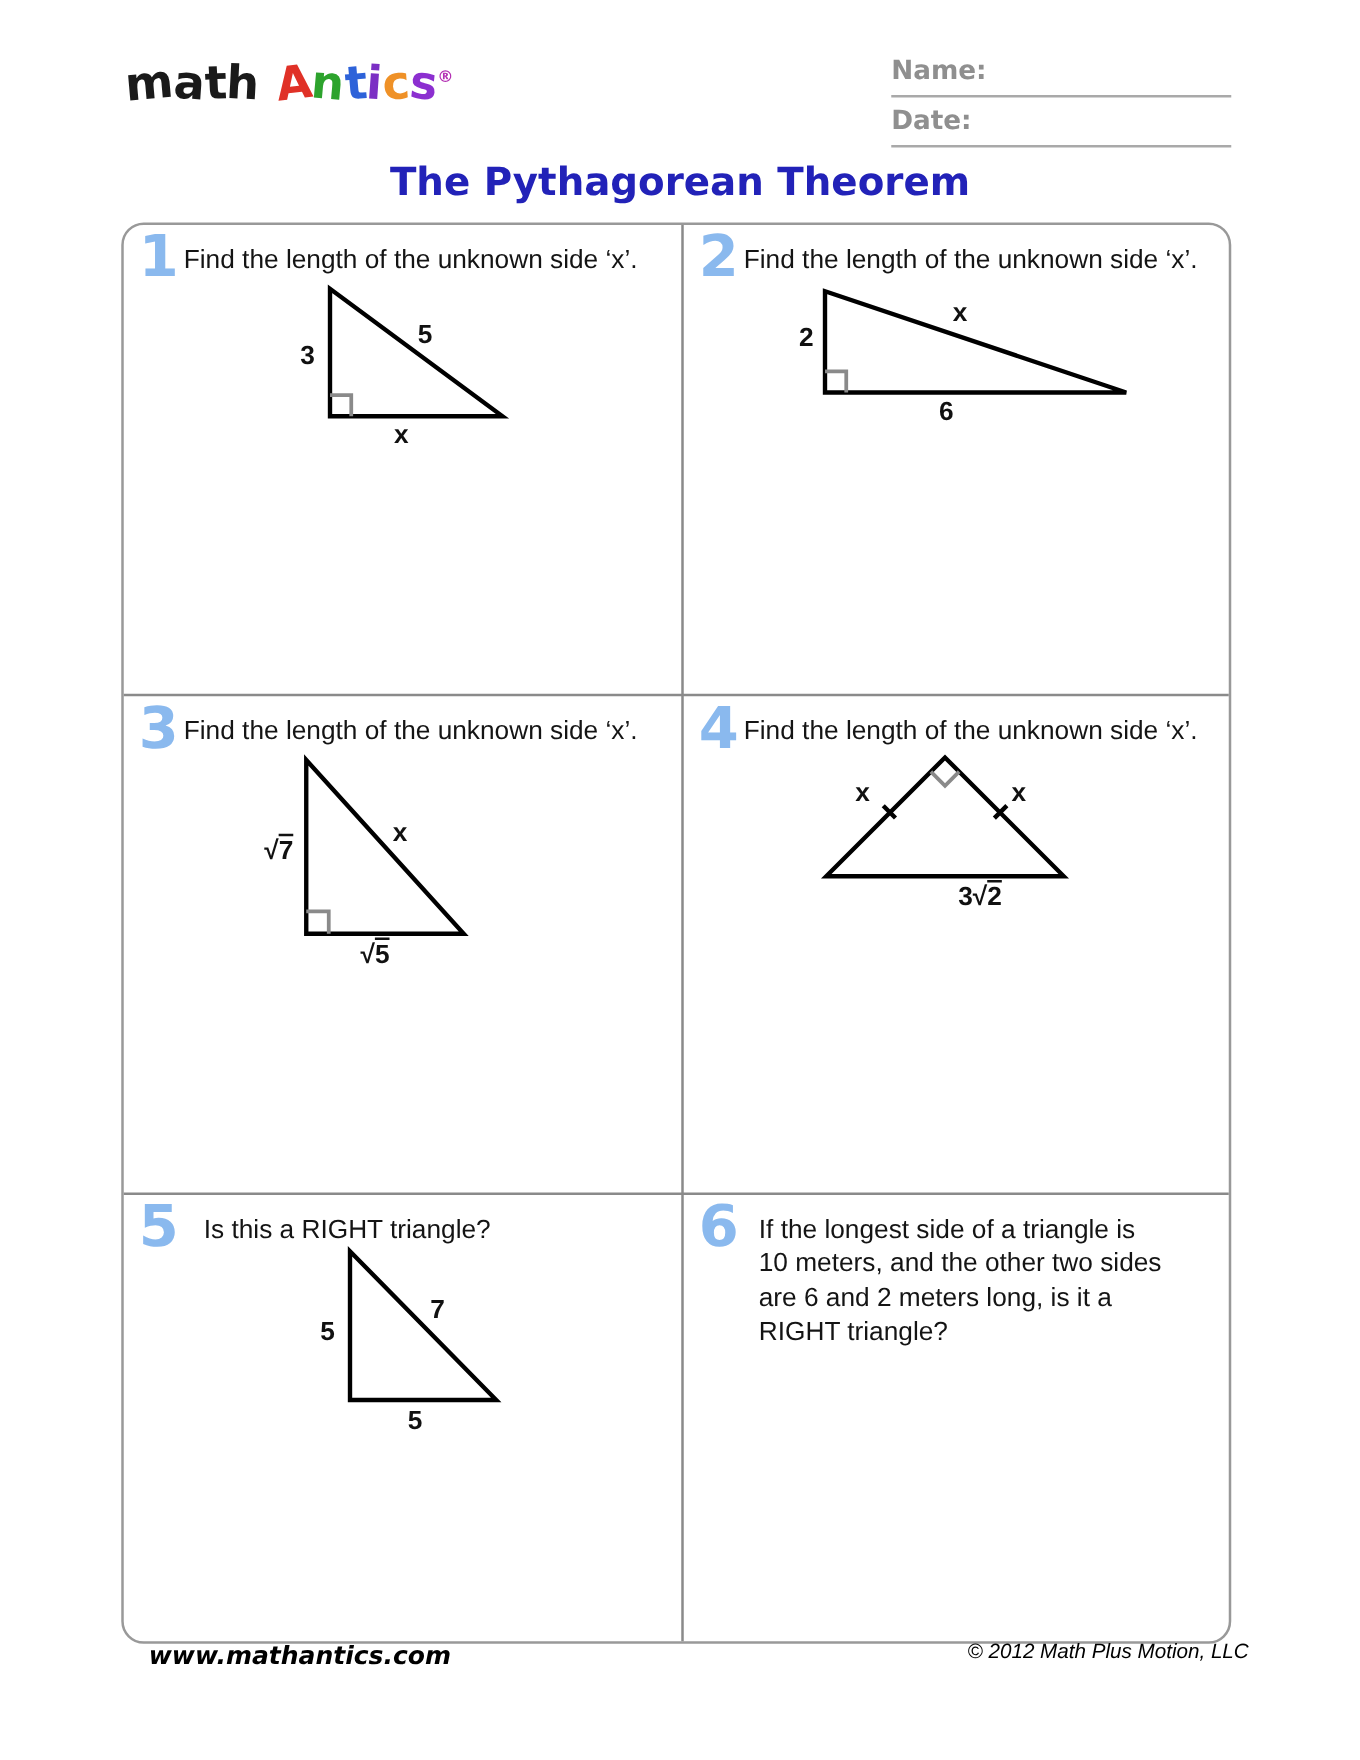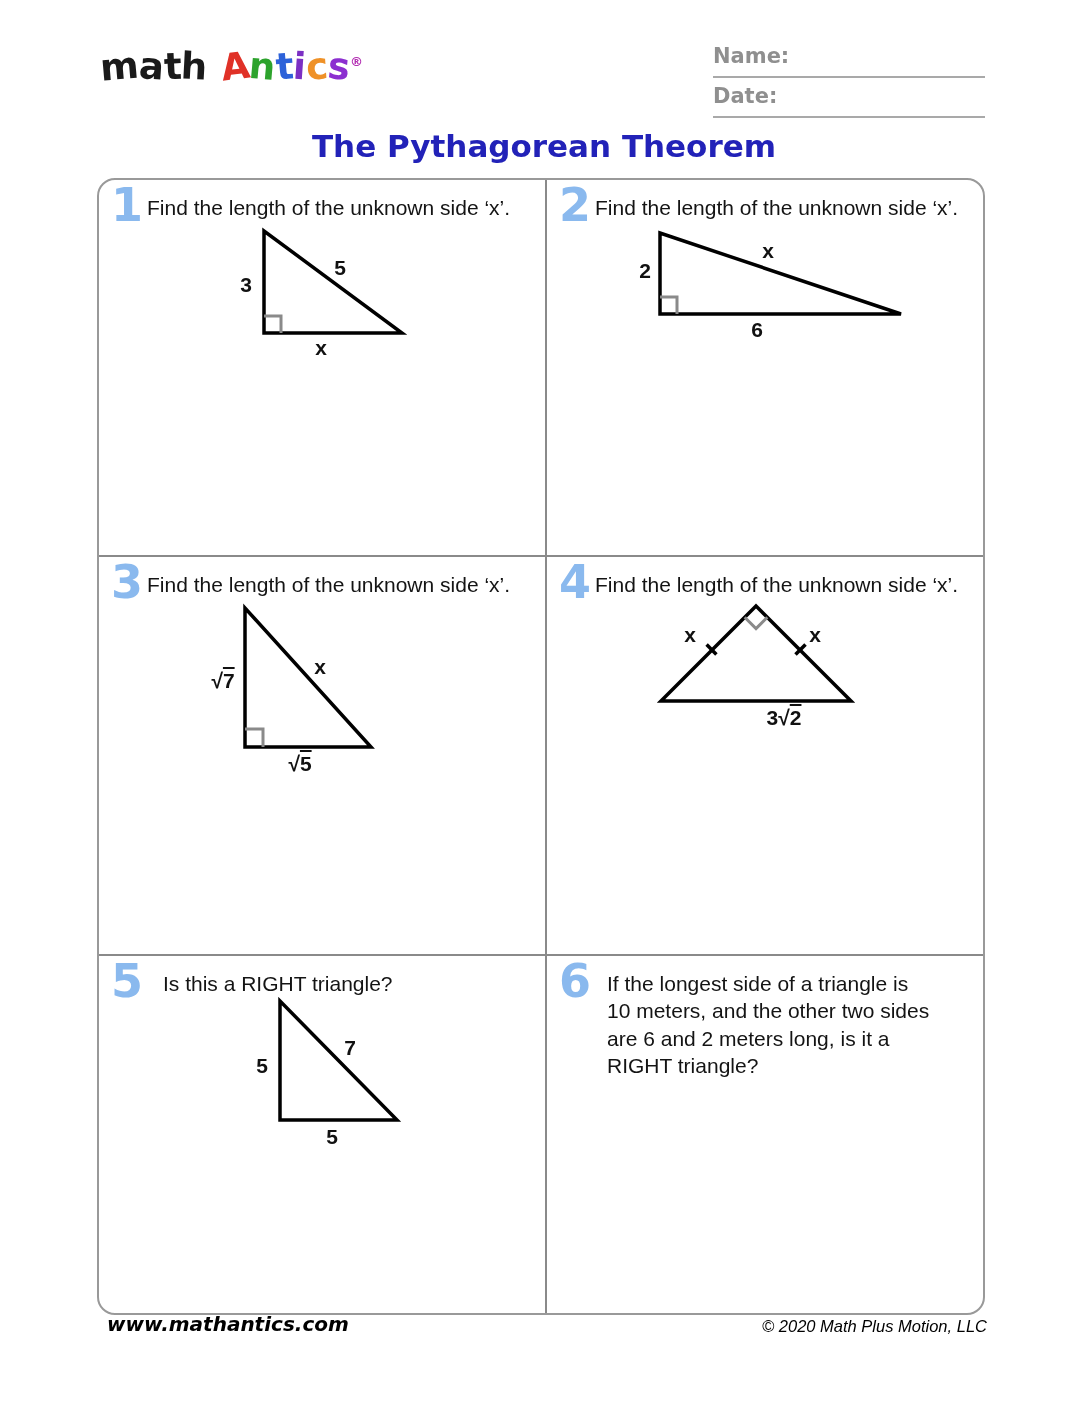--- a/index.html
+++ b/index.html
@@ -63,22 +63,22 @@
   .fig { position:absolute; left:0; top:0; }
   .tri { stroke:#000; stroke-width:3.5; fill:none; stroke-linejoin:miter; }
   .ra  { stroke:#8a8a8a; stroke-width:3; fill:none; }
   .tick{ stroke:#000; stroke-width:3.5; }
 
   .slabel { position:absolute; transform:translate(-50%,-50%);
             font-size:21px; font-weight:600; color:#111; white-space:nowrap; }
   .rad { text-decoration:overline; }
 
   
-  .footer { position:absolute; left:107px; top:1312px; width:880px;
-            display:flex; justify-content:space-between; align-items:flex-end; }
+  .footer { position:absolute; left:119px; top:1312px; width:880px;
+            display:flex; justify-content:space-between; align-items:flex-start; }
   .foot-left  { font-family:"DejaVu Sans", sans-serif; font-weight:bold;
                 font-style:italic; font-size:20px; color:#000; }
   .foot-right { font-style:italic; font-size:16.5px; color:#000; }
 </style>
 </head>
 <body>
 
 <div class="page">
 
   <div class="logo">
@@ -163,16 +163,16 @@
     </div>
 
     <div class="cell c6">
       <div class="pnum">6</div>
       <div class="prompt">If the longest side of a triangle is 10 meters, and the other two sides are 6 and 2 meters long, is it a RIGHT triangle?</div>
     </div>
   </div>
 
   <div class="footer">
     <span class="foot-left">www.mathantics.com</span>
-    <span class="foot-right">© 2020 Math Plus Motion, LLC</span>
+    <span class="foot-right">© 2012 Math Plus Motion, LLC</span>
   </div>
 
 </div>
 
 </body></html>

